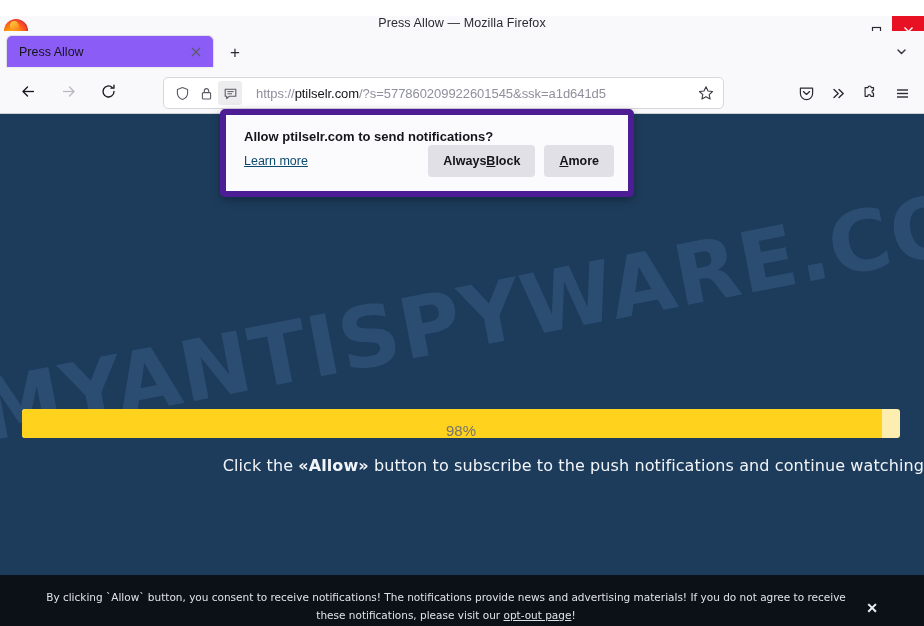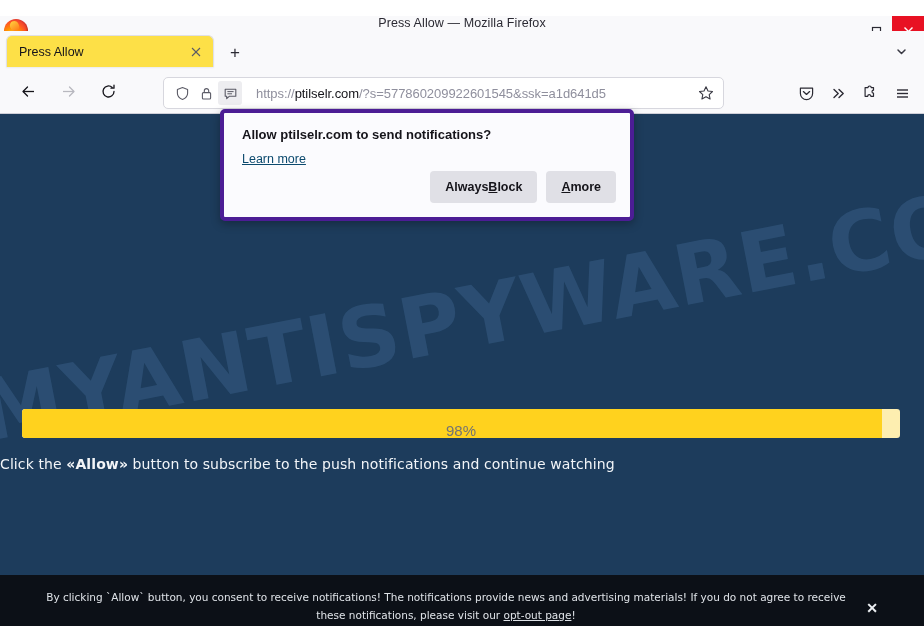--- a/index.html
+++ b/index.html
@@ -44,21 +44,21 @@
 
   
   .tabstrip {
     position: absolute; top: 31px; left: 0; width: 924px; height: 38px;
     background: #f9f9fb;
     display: flex; align-items: flex-end;
   }
   .tab {
     margin-left: 6px; margin-bottom: 2px;
     width: 208px; height: 32px;
-    background: #fde047;
+    background: #8b5cf6;
     border: 1px solid #e0e0e6; border-bottom: none;
     border-radius: 6px 6px 0 0;
     display: flex; align-items: center;
     padding: 0 8px 0 12px;
     box-shadow: 0 1px 2px rgba(0,0,0,.06);
   }
   .tab-title {
     flex: 1; font-size: 12.5px; color: #15141a; overflow: hidden;
     white-space: nowrap; text-overflow: ellipsis;
   }
@@ -151,22 +151,22 @@
     background: #ffd21e;
     border-radius: 3px 0 0 3px;
   }
   .progress-label {
     position: absolute; left: 0; right: 0; top: 0; height: 42px;
     display:flex; align-items:center; justify-content:center;
     font-size: 15px; color: #737373; font-weight: 400;
   }
   .headline {
     position: absolute; left: 0; top: 342px; width: 924px;
-    text-align: left;
-    font-size: 14px; color: #f2f5f8;
+    text-align: right;
+    font-size: 16px; color: #f2f5f8;
     font-family: "DejaVu Sans", sans-serif;
     letter-spacing: .1px;
   }
   .headline b { font-weight: 700; }
 
   
   .banner {
     position: absolute; left: 0; bottom: 0; width: 924px; height: 51px;
     background: #0c1017;
     color: #dfe3e8;
@@ -179,23 +179,23 @@
   .banner-text a { color: #dfe3e8; text-decoration: underline; }
   .banner-close {
     position: absolute; right: 44px; top: 25px;
     width: 16px; height: 16px; display:flex; align-items:center; justify-content:center;
     color: #eef1f4; font-size: 14px; font-weight: 700;
   }
 
   
   .doorhanger {
     position: absolute; left: 220px; top: 109px;
-    width: 414px; height: 112px;
+    width: 414px; height: 88px;
     background: #fbfbfe;
-    border: 4px solid #4c1d95;
+    border: 6px solid #4c1d95;
     border-radius: 5px;
     box-shadow: 0 3px 10px rgba(0,0,0,.30);
     z-index: 30;
   }
   .dh-title {
     position: absolute; left: 18px; top: 14px;
     font-size: 13px; font-weight: 700; color: #15141a;
   }
   .dh-learn {
     position: absolute; left: 18px; top: 39px;

